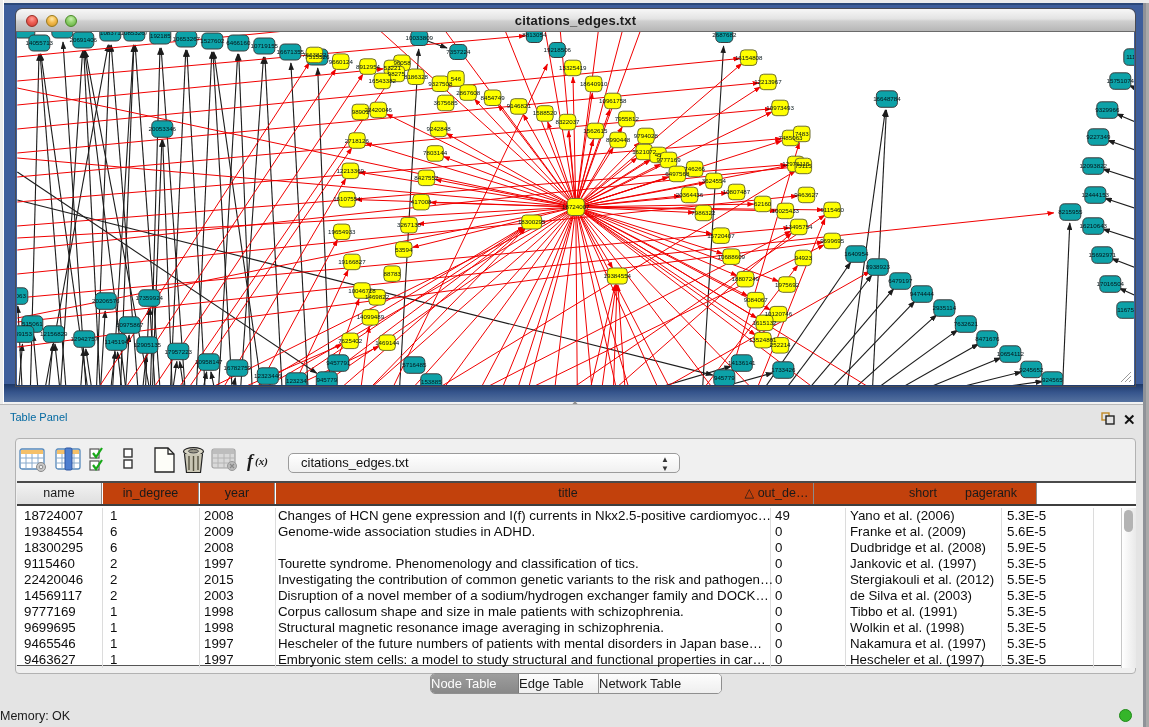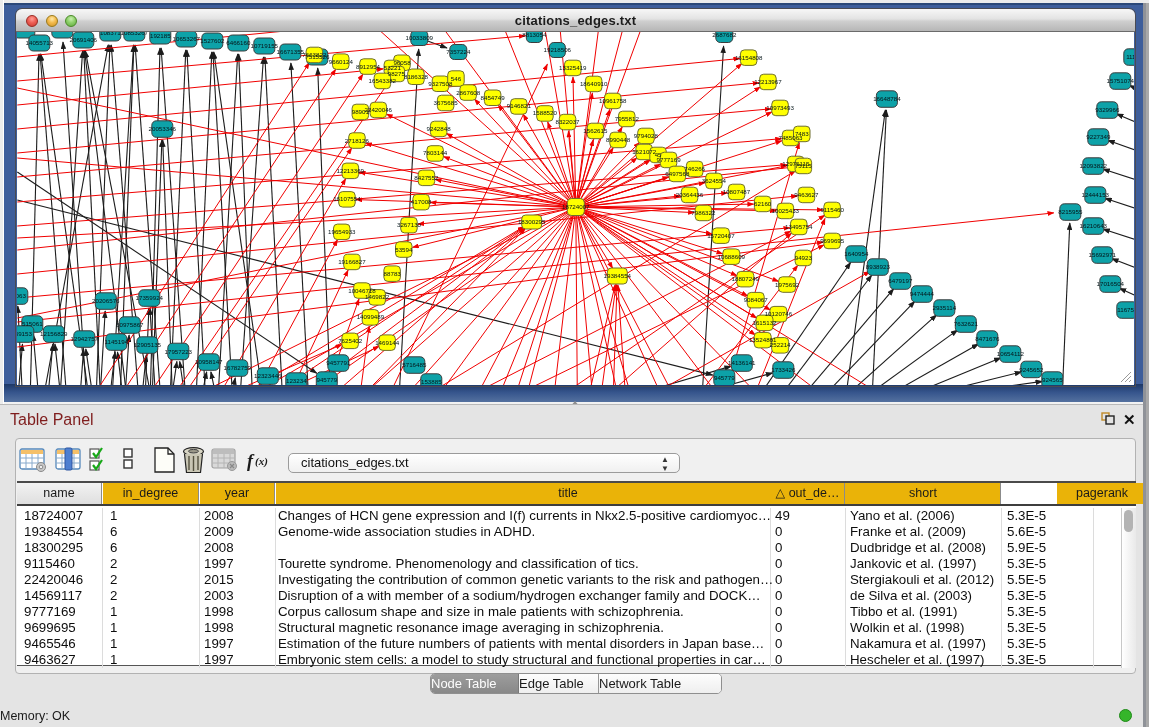--- a/index.html
+++ b/index.html
@@ -21,31 +21,31 @@
 #b1{left:10px;background:radial-gradient(circle at 50% 30%,#ff9d96 0%,#ee5f55 45%,#c93a31 100%);border:1px solid #9a2a22}
 #b2{left:29.5px;background:radial-gradient(circle at 50% 30%,#ffe9a8 0%,#f3ba4b 45%,#cf9325 100%);border:1px solid #9a7a1a}
 #b3{left:49px;background:radial-gradient(circle at 50% 30%,#c8f0b0 0%,#8ed06a 45%,#5fa93c 100%);border:1px solid #4a8a28}
 #graphwrap{position:absolute;left:1px;top:23px;width:1117px;height:353px;overflow:hidden;background:#fff}
 #graph{position:absolute;left:0;top:-1px}
 #grip{position:absolute;right:2px;bottom:2px}
 #grip{position:absolute;right:2px;bottom:2px;width:13px;height:13px}
 
 #tp{position:absolute;left:0;top:404px;width:1146px;height:323px;background:#e4e4e4}
 #tphead{position:absolute;left:0;top:0;width:100%;height:26px;background:#e4e4e4;border-top:1px solid #b9b9b9}
-#tphead .t{position:absolute;left:10px;top:6px;font-size:16px;color:#7f1d1d}
+#tphead .t{position:absolute;left:10px;top:6px;font-size:11px;color:#0369a1}
 #fl{position:absolute;left:1101px;top:7px;width:14px;height:13px}
 #xc{position:absolute;left:1123px;top:6px;font-size:15px;font-weight:bold;color:#111}
 #panel{position:absolute;left:15px;top:34px;width:1121px;height:236px;background:#f0f0f0;border:1px solid #b2b2b2;border-radius:4px}
 #toolbar{position:absolute;left:0;top:0;width:100%;height:43px}
 #dd{position:absolute;left:272px;top:14px;width:392px;height:20px;background:linear-gradient(180deg,#ffffff,#f0f0f0);border:1px solid #9b9b9b;border-radius:5px;font-size:13px;color:#111;line-height:18px;padding-left:12px}
 #dd .ar{position:absolute;right:10px;top:1px;font-size:8px;color:#333;line-height:9px}
 
 #tbl{position:absolute;left:1px;top:42px;width:1119px;height:185px;background:#fff;border-top:2px solid #4a4a4a;border-bottom:1px solid #555}
 .hrow{position:absolute;left:0;top:0;width:100%;height:23px;border-bottom:2px solid #3e3e3e}
-.hc{position:absolute;top:0;height:21px;background:#eab308;border-right:1px solid #8b8b8b;font-size:12.5px;color:#1a1a1a;text-align:center;line-height:21px}
+.hc{position:absolute;top:0;height:21px;background:#c2410c;border-right:1px solid #8b8b8b;font-size:12.5px;color:#1a1a1a;text-align:center;line-height:21px}
 .rows{position:absolute;left:0;top:25px;width:1119px;height:160px;font-size:13.3px;color:#0d0d0d}
 .tr{position:relative;height:16px;line-height:16px;white-space:nowrap}
 .tr div{position:absolute;top:0;height:16px;overflow:hidden}
 .c0{left:7px;width:92px}.c1{left:93px;width:90px}.c2{left:187px;width:70px}.c3{left:261px;width:507px}
 .c4{left:758px;width:66px}.c5{left:833px;width:155px}.c6{left:990px;width:100px}
 .vline{position:absolute;top:25px;height:160px;width:1px;background:#dcdcdc}
 #sb{position:absolute;left:1104px;top:25px;width:15px;height:160px;background:linear-gradient(90deg,#ffffff,#e9e9e9);border-left:1px solid #c8c8c8}
 #sb .th{position:absolute;left:2px;top:2px;width:9px;height:22px;background:#b3b3b3;border-radius:5px}
 
 #tabs{position:absolute;left:430px;top:269px;height:21px;border:1px solid #8f8f8f;border-radius:5px;overflow:hidden;display:flex;background:#f6f6f6}
@@ -632,23 +632,23 @@
 <text x="239" y="26" font-size="11" font-style="italic" font-weight="bold" font-family="Liberation Serif,serif" fill="#1a1a1a">(x)</text>
 </svg>
       <div id="dd">citations_edges.txt<div class="ar">▲<br>▼</div></div>
     </div>
     <div id="tbl">
       <div class="hrow">
         <div class="hc" style="left:0;width:85px;background:linear-gradient(180deg,#f2f2f2,#dfdfdf)">name</div>
         <div class="hc" style="left:86px;width:96px">in_degree</div>
         <div class="hc" style="left:183px;width:75px">year</div>
         <div class="hc" style="left:259px;width:585px">title</div>
-        <div class="hc" style="left:754px;width:74px">△ out_de…</div>
+        <div class="hc" style="left:723px;width:74px">△ out_de…</div>
         <div class="hc" style="left:829px;width:155px">short</div>
-        <div class="hc" style="left:1040px;width:91px">pagerank</div>
+        <div class="hc" style="left:929px;width:91px">pagerank</div>
       </div>
       <div class="vline" style="left:85px"></div>
       <div class="vline" style="left:182px"></div>
       <div class="vline" style="left:258px"></div>
       <div class="vline" style="left:753px"></div>
       <div class="vline" style="left:828px"></div>
       <div class="vline" style="left:984px"></div>
       <div class="vline" style="left:1076px"></div>
       <div class="rows">
             <div class="tr">
@@ -692,21 +692,21 @@
               <div class="c2">2015</div>
               <div class="c3">Investigating the contribution of common genetic variants to the risk and pathogen…</div>
               <div class="c4">0</div>
               <div class="c5">Stergiakouli et al. (2012)</div>
               <div class="c6">5.5E-5</div>
             </div>
 <div class="tr">
               <div class="c0">14569117</div>
               <div class="c1">2</div>
               <div class="c2">2003</div>
-              <div class="c3">Disruption of a with member of a sodium/hydrogen exchanger family and DOCK…</div>
+              <div class="c3">Disruption of a novel member of a sodium/hydrogen exchanger family and DOCK…</div>
               <div class="c4">0</div>
               <div class="c5">de Silva et al. (2003)</div>
               <div class="c6">5.3E-5</div>
             </div>
 <div class="tr">
               <div class="c0">9777169</div>
               <div class="c1">1</div>
               <div class="c2">1998</div>
               <div class="c3">Corpus callosum shape and size in male patients with schizophrenia.</div>
               <div class="c4">0</div>
@@ -719,21 +719,21 @@
               <div class="c2">1998</div>
               <div class="c3">Structural magnetic resonance image averaging in schizophrenia.</div>
               <div class="c4">0</div>
               <div class="c5">Wolkin et al. (1998)</div>
               <div class="c6">5.3E-5</div>
             </div>
 <div class="tr">
               <div class="c0">9465546</div>
               <div class="c1">1</div>
               <div class="c2">1997</div>
-              <div class="c3">Estimation of the future numbers of patients with mental disorders in Japan base…</div>
+              <div class="c3">Hescheler of the future numbers of patients with mental disorders in Japan base…</div>
               <div class="c4">0</div>
               <div class="c5">Nakamura et al. (1997)</div>
               <div class="c6">5.3E-5</div>
             </div>
 <div class="tr">
               <div class="c0">9463627</div>
               <div class="c1">1</div>
               <div class="c2">1997</div>
               <div class="c3">Embryonic stem cells: a model to study structural and functional properties in car…</div>
               <div class="c4">0</div>

